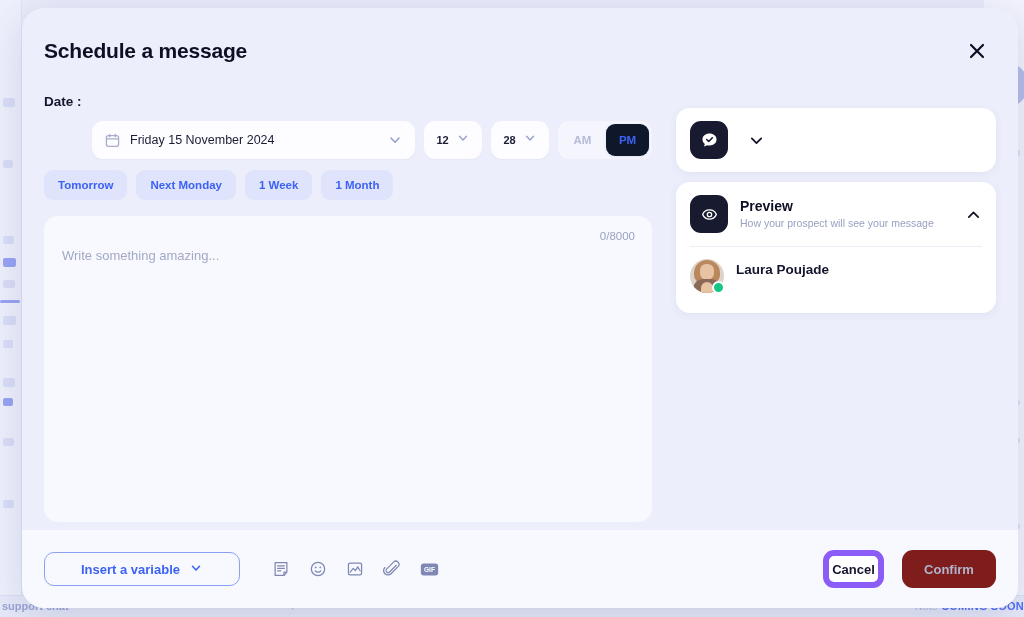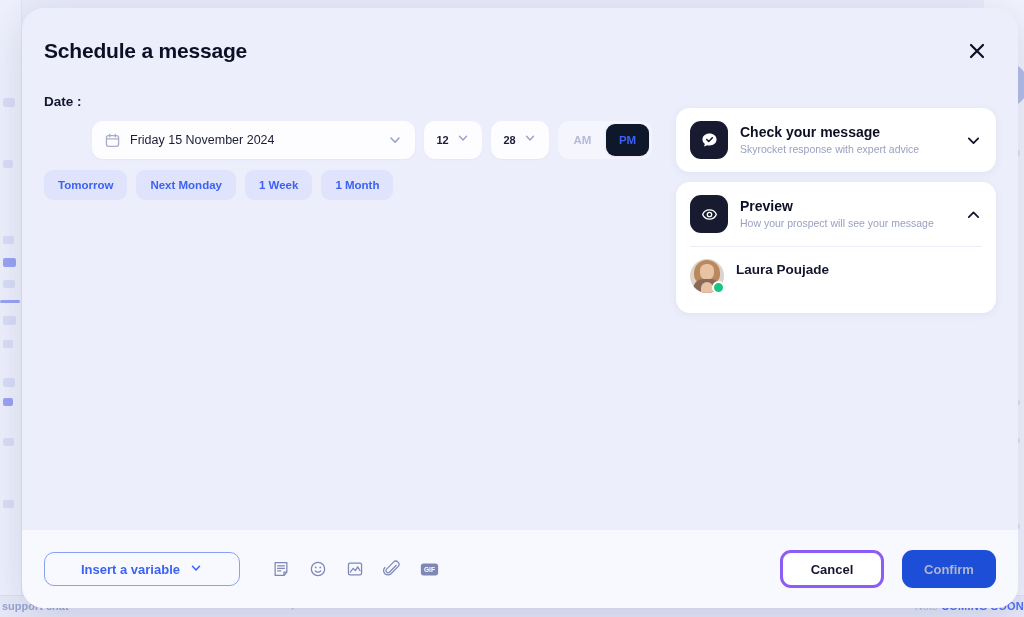--- a/index.html
+++ b/index.html
@@ -406,35 +406,35 @@
     background: transparent;
     border: none;
   }
   .footer-actions {
     margin-left: auto;
     display: flex;
     align-items: center;
     gap: 18px;
   }
   .btn-cancel {
-    width: 104px;
+    width: 61px;
     height: 38px;
     border-radius: 11px;
     background: #ffffff;
-    border: 3px solid #8b5cf6;
+    border: 6px solid #8b5cf6;
     font-size: 13px;
     font-weight: bold;
     color: #14162e;
     cursor: pointer;
   }
   .btn-confirm {
     width: 94px;
     height: 38px;
     border-radius: 11px;
-    background: #1d4ed8;
+    background: #7f1d1d;
     border: none;
     font-size: 13px;
     font-weight: bold;
     color: #b0b5cd;
     cursor: not-allowed;
   }
 </style>
 </head>
 <body>
 
@@ -537,35 +537,35 @@
         </div>
       </div>
 
       <div class="chips-row">
         <button class="chip">Tomorrow</button>
         <button class="chip">Next Monday</button>
         <button class="chip">1 Week</button>
         <button class="chip">1 Month</button>
       </div>
 
+      <div class="composer">
+        <div class="char-counter">0/8000</div>
+        <div class="composer-placeholder">Write something amazing...</div>
+      </div>
     </div>
 
     <div class="col-right">
 
       <div class="panel-card">
         <div class="panel-head">
           <div class="panel-icon">
             <svg width="19" height="19" viewBox="0 0 20 20" fill="none">
               <path d="M10 2.6c4.2 0 7.4 2.7 7.4 6.3 0 3.6-3.2 6.3-7.4 6.3-.8 0-1.6-.1-2.3-.3l-3.5 1.5.9-2.8C3.6 12.5 2.6 10.8 2.6 8.9 2.6 5.3 5.8 2.6 10 2.6Z" fill="#ffffff"></path>
               <path d="M7.1 8.9 L9.2 11 L13 7.1" stroke="#181a2f" stroke-width="1.7" stroke-linecap="round" stroke-linejoin="round"></path>
             </svg>
-          </div>
-          <div class="panel-texts">
-            <div class="panel-title">Check your message</div>
-            <div class="panel-sub">Skyrocket response with expert advice</div>
           </div>
           <span class="panel-chev">
             <svg width="17" height="17" viewBox="0 0 16 16" fill="none">
               <path d="M3.6 6 L8 10.4 L12.4 6" stroke="#14162e" stroke-width="1.7" stroke-linecap="round" stroke-linejoin="round"></path>
             </svg>
           </span>
         </div>
       </div>
 
       <div class="panel-card">

